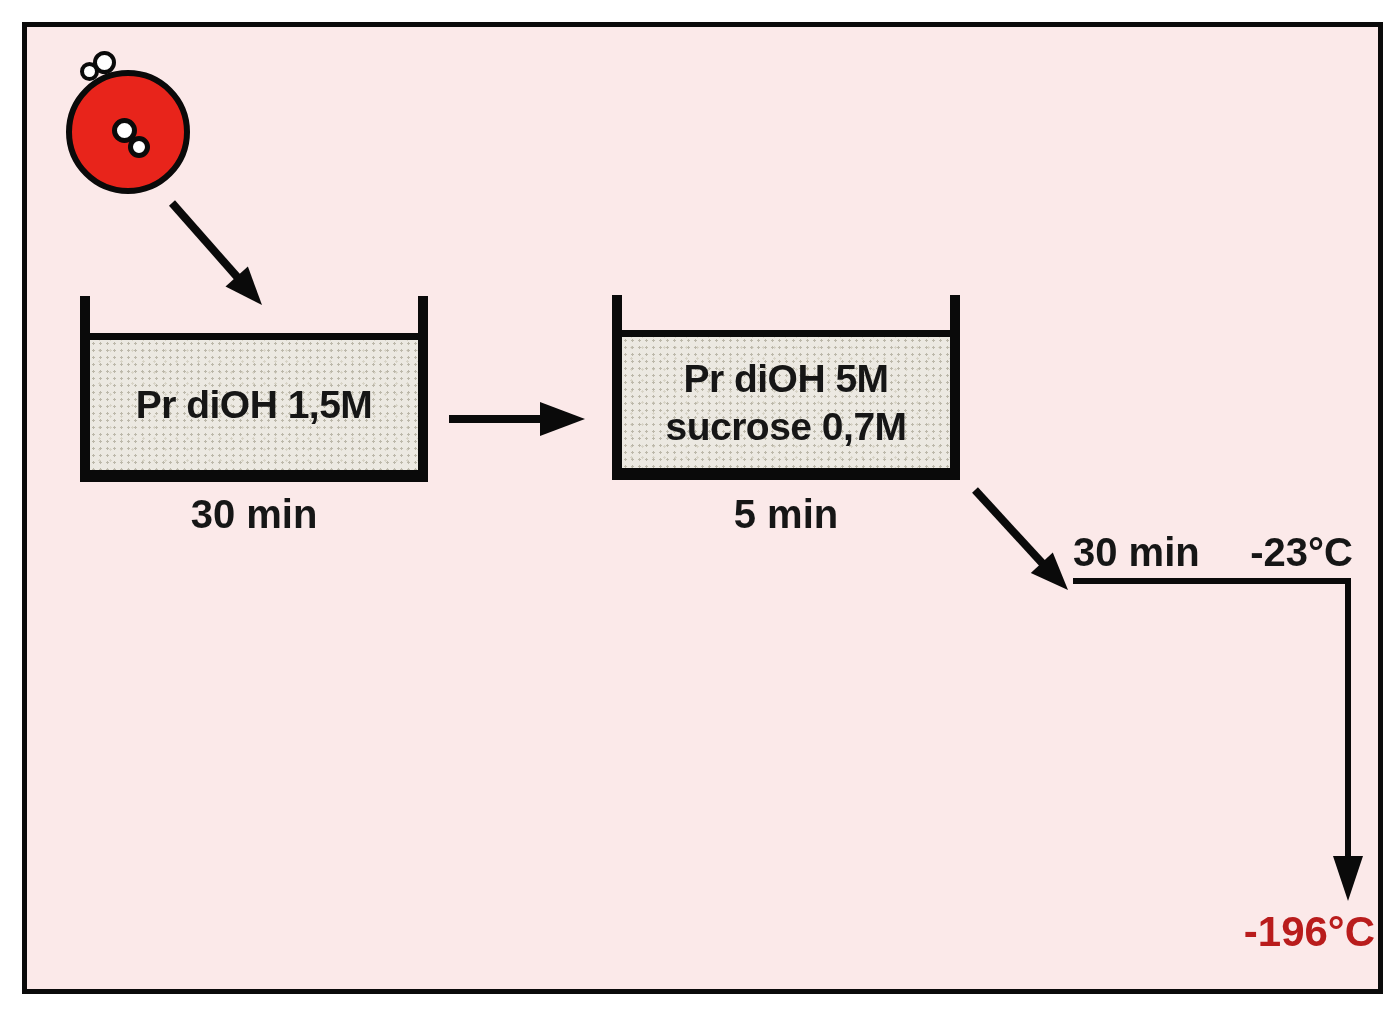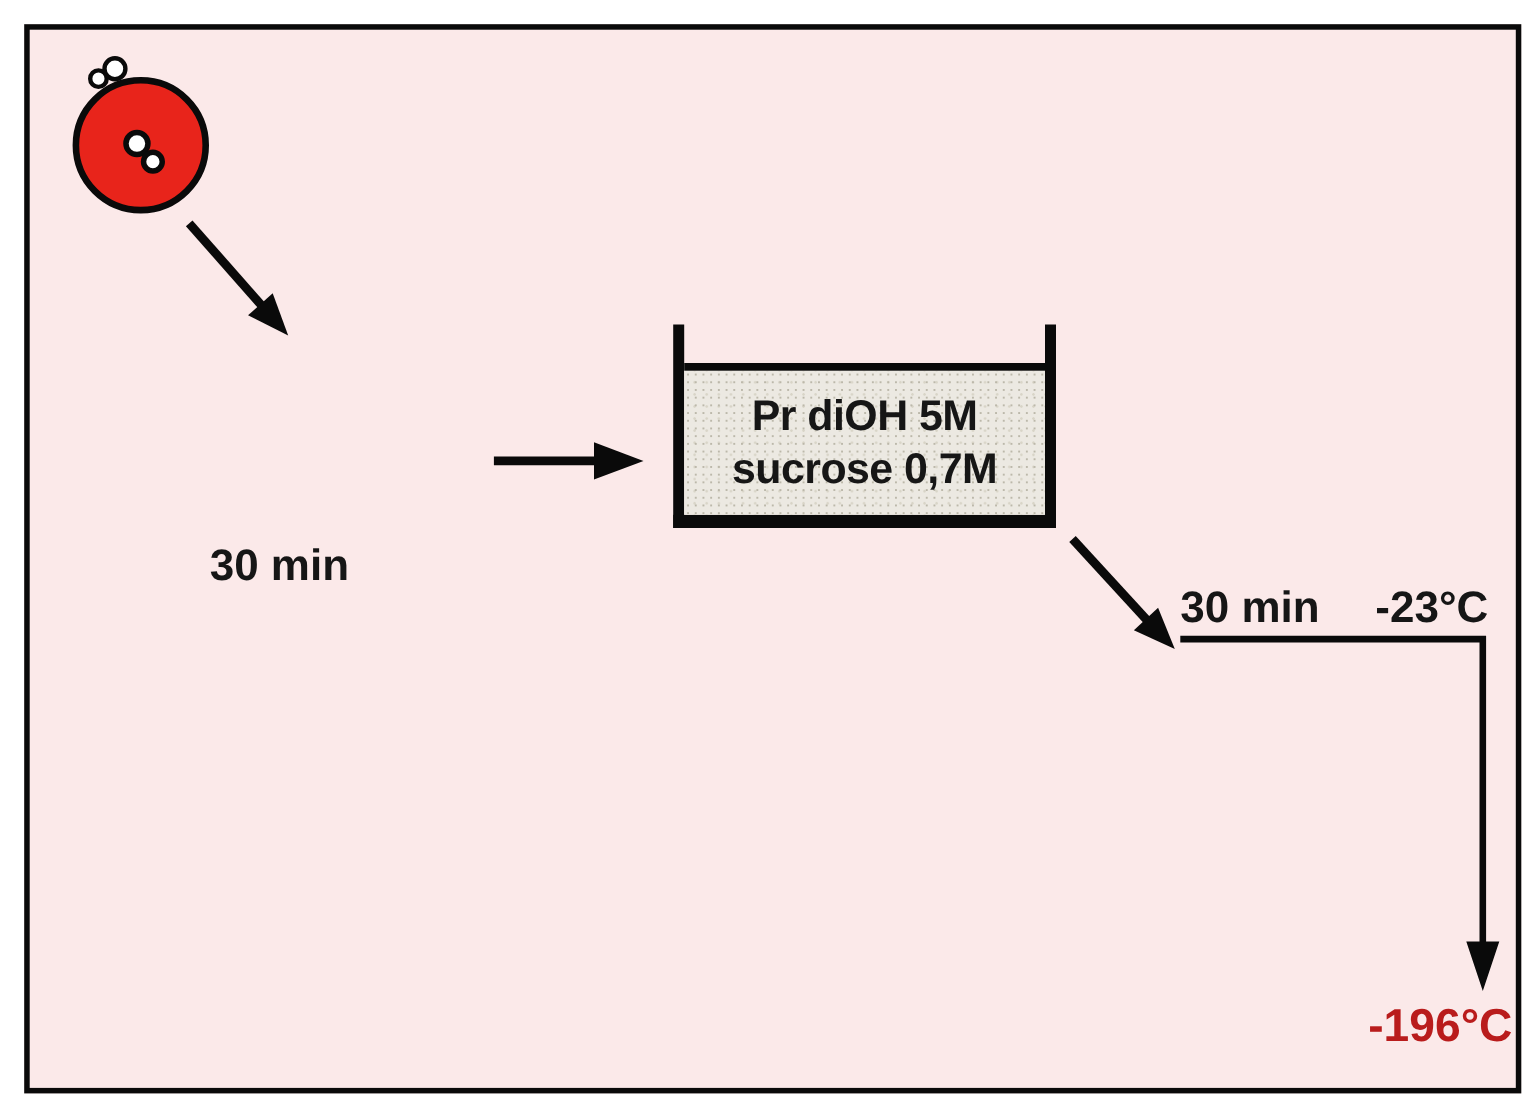--- a/index.html
+++ b/index.html
@@ -105,28 +105,34 @@
       <polygon points="585,419 540,402 540,436"></polygon>
 
       <line x1="975" y1="490" x2="1043" y2="564" stroke="#0a0a0a" stroke-width="8"></line>
       <polygon points="1068,590 1030.8,572.9 1052.8,552.5"></polygon>
 
       <path d="M1073,581 L1348,581 L1348,864" fill="none" stroke="#0a0a0a" stroke-width="6"></path>
       <polygon points="1348,901 1333,856 1363,856"></polygon>
     </g>
   </svg>
 
+  <div class="beaker" id="beaker1">
+    <div class="liquid">
+      <div class="bath-label">Pr diOH 1,5M</div>
+    </div>
+  </div>
   <div class="duration" id="duration1">30 min</div>
 
   <div class="beaker" id="beaker2">
     <div class="liquid">
       <div class="bath-label">Pr diOH 5M</div>
       <div class="bath-label">sucrose 0,7M</div>
     </div>
   </div>
+  <div class="duration" id="duration2">5 min</div>
 
   <div class="hold-row">
     <span>30 min</span>
     <span>-23°C</span>
   </div>
 
   <div class="final-temp">-196°C</div>
 
 </div>
 

